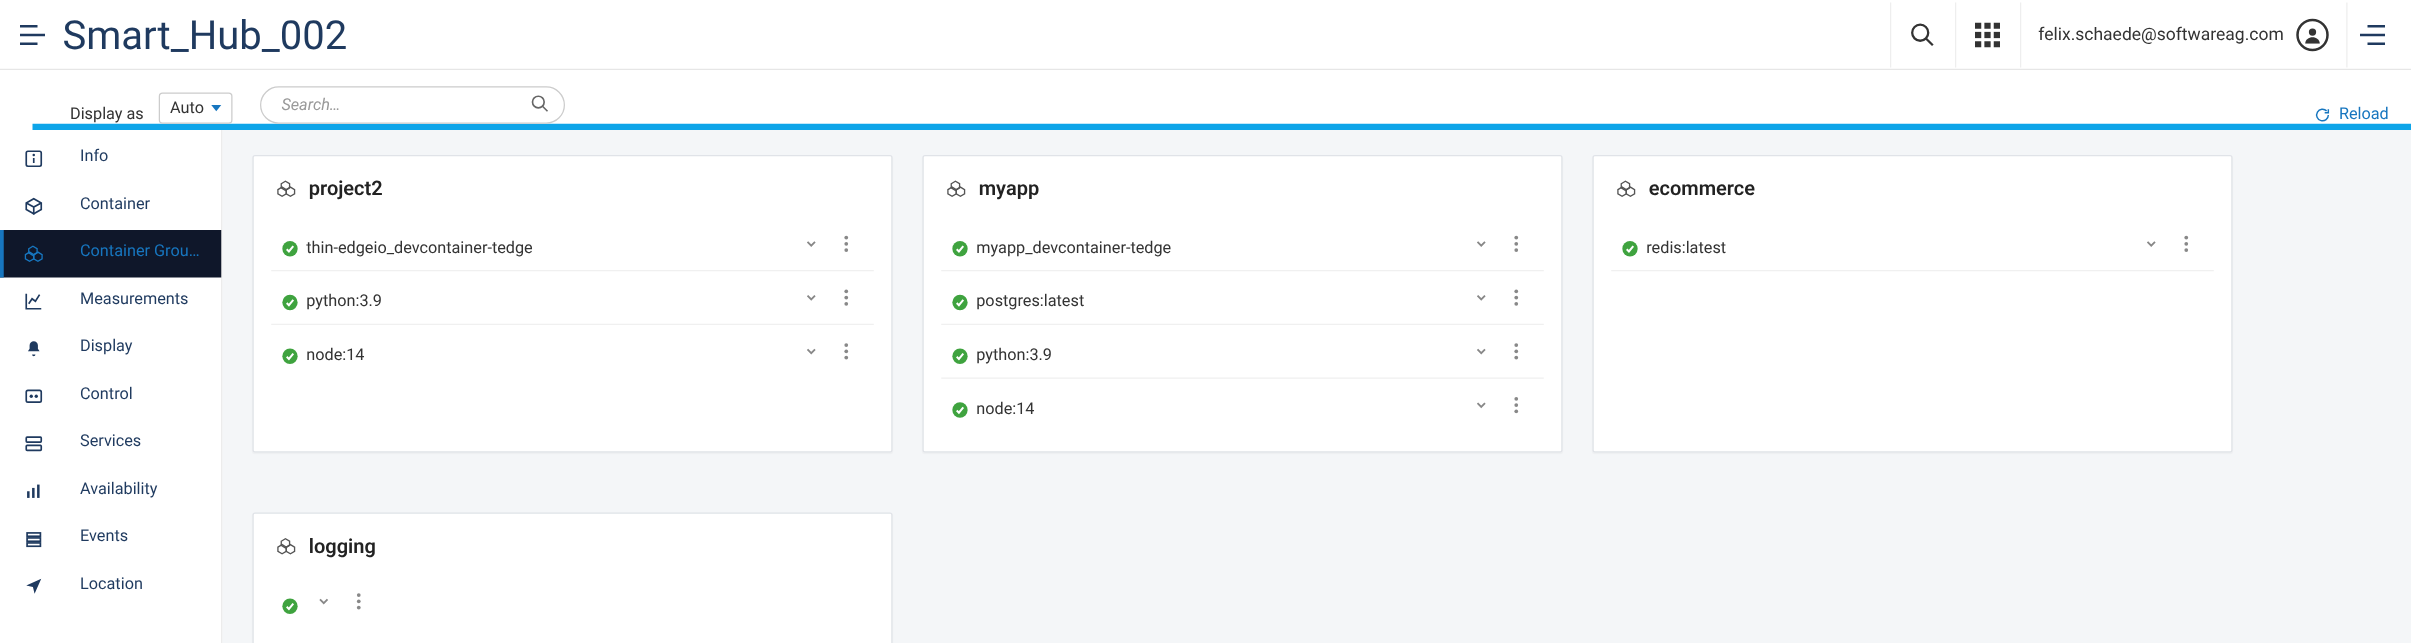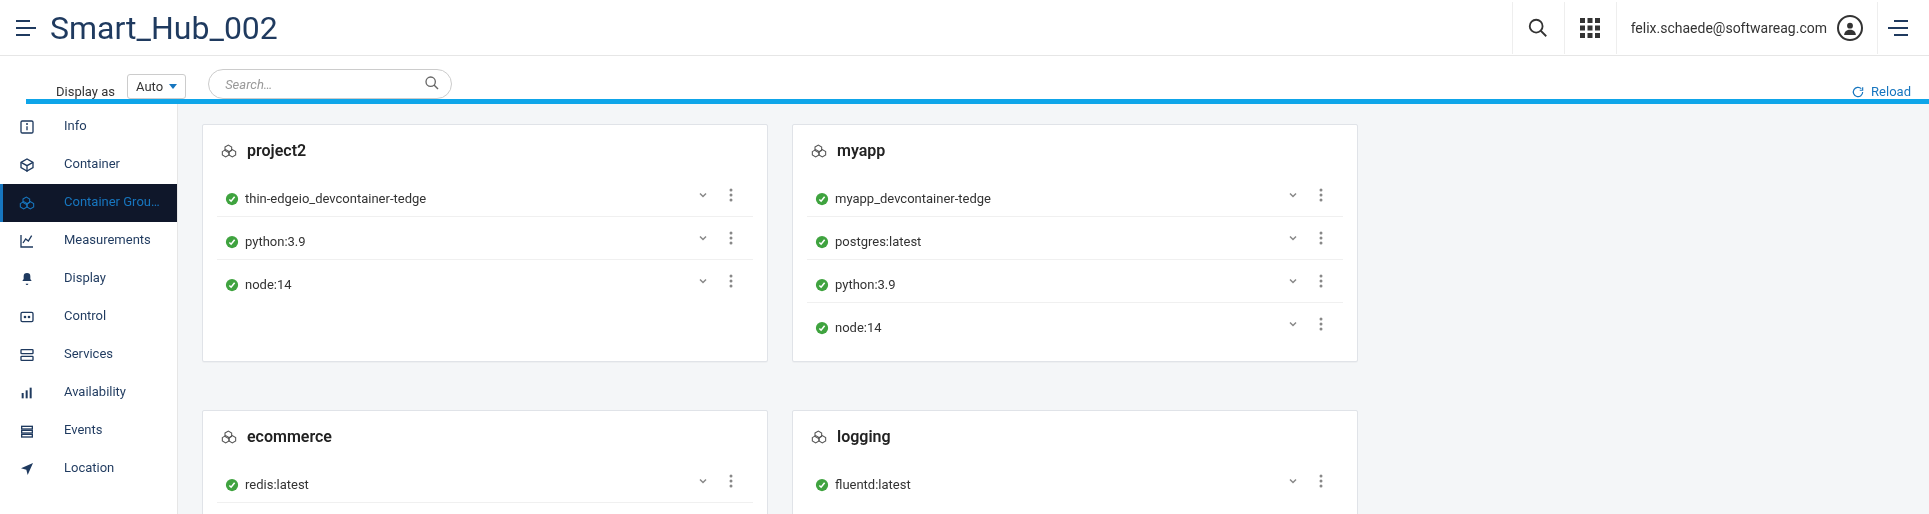--- a/index.html
+++ b/index.html
@@ -27,21 +27,21 @@
 .reload-btn { display:flex; align-items:center; gap:6px; color:#1776bf; font-size:13px; cursor:pointer; }
 
 .body-wrap { display:flex; min-height:460px; }
 .sidebar { width:178px; border-right:1px solid #e6e6e6; padding-top:4px; background:#fff; }
 .nav-item { display:flex; align-items:flex-start; gap:28px; padding:10px 12px 10px 18px; font-size:13px; color:#1f3a5f; cursor:pointer; white-space:nowrap; overflow:hidden; text-overflow:ellipsis; }
 .nav-item.active { color:#1776bf; border-left:3px solid #1776bf; padding-left:15px; background:#0f172a; }
 .nav-icon { width:18px; height:18px; display:flex; align-items:center; justify-content:center; flex-shrink:0; }
 
 .content { flex:1; background:#f4f6f8; padding:20px 24px; }
 .cards-row { display:flex; gap:24px; flex-wrap:wrap; }
-.card { background:#fff; border:1px solid #e0e3e8; border-radius:2px; width:566px; box-shadow:0 1px 1px rgba(0,0,0,0.03); margin-bottom:24px; }
+.card { background:#fff; border:1px solid #e0e3e8; border-radius:2px; width:512px; box-shadow:0 1px 1px rgba(0,0,0,0.03); margin-bottom:24px; }
 .card-header { display:flex; align-items:center; gap:10px; padding:16px 18px 8px 18px; }
 .card-title { font-size:16px; font-weight:600; color:#222; }
 .group-icon { color:#555; }
 .card-body { padding:6px 14px 16px 14px; }
 .row { display:flex; align-items:flex-end; padding:10px 8px; border-top:1px solid #f0f0f0; }
 .row:first-child { border-top:none; }
 .status-dot { width:14px; height:14px; display:flex; align-items:center; justify-content:center; margin-right:6px; }
 .row-name { flex:1; font-size:13px; color:#333; }
 .chevron-btn, .kebab-btn { width:28px; height:22px; display:flex; align-items:center; justify-content:center; color:#888; cursor:pointer; }
 
@@ -444,21 +444,20 @@
       <span class="card-title">logging</span>
     </div>
     <div class="card-body">
             <div class="row">
       <span class="status-dot">
                 <svg width="14" height="14" viewBox="0 0 16 16">
                   <circle cx="8" cy="8" r="7" fill="#3fa33f"></circle>
                   <path d="M5 8.5l2 2 4-5" fill="none" stroke="#fff" stroke-width="1.8"></path>
                 </svg>
               </span>
-      <span class="row-name">fluentd:latest</span>
       <span class="chevron-btn">
                 <svg width="12" height="12" viewBox="0 0 12 12">
                   <path d="M3 4.5l3 3 3-3" fill="none" stroke="#888" stroke-width="1.5"></path>
                 </svg>
               </span>
       <span class="kebab-btn">
                 <svg width="4" height="14" viewBox="0 0 4 14">
                   <circle cx="2" cy="2" r="1.5" fill="#888"></circle>
                   <circle cx="2" cy="7" r="1.5" fill="#888"></circle>
                   <circle cx="2" cy="12" r="1.5" fill="#888"></circle>

